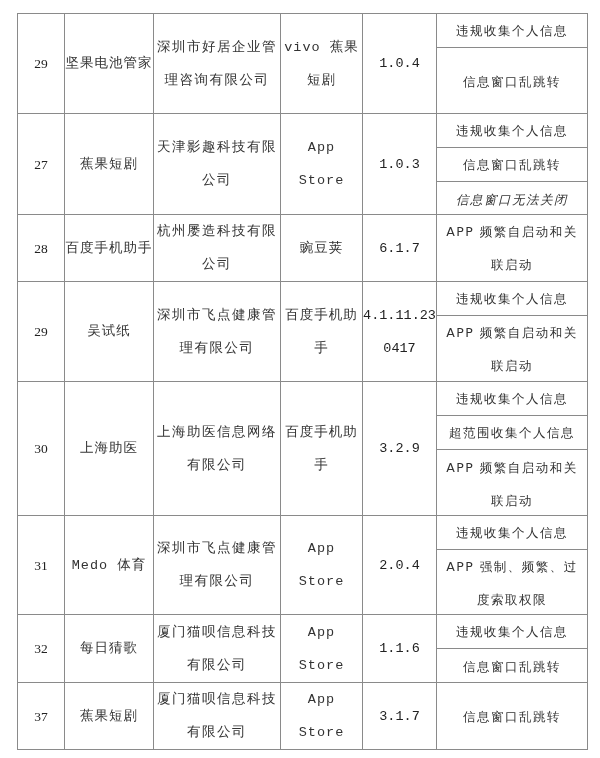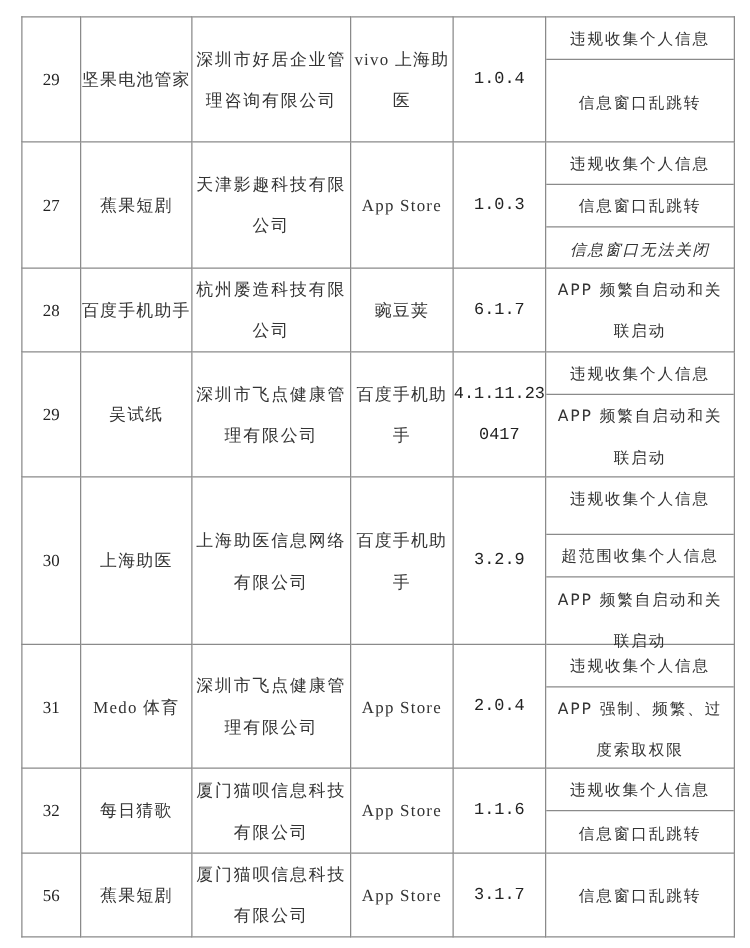--- a/index.html
+++ b/index.html
@@ -8,38 +8,38 @@
   table.main { position: absolute; left: 17px; top: 13px; border-collapse: collapse;
                width: 567px; table-layout: fixed; }
   table.main td { border: 1px solid #8a8a8a; text-align: center; vertical-align: middle;
                   padding: 0; font-size: 13.5px; line-height: 33px; }
   td.c-no { width: 46px; font-family: "Liberation Serif", serif; font-size: 14px; }
   td.c-name { width: 88px; padding: 0 6px; letter-spacing: 1px; }
   td.c-co { width: 126px; padding: 0 10px; letter-spacing: 1.5px; }
   td.c-store { width: 81px; padding: 0 4px; letter-spacing: 1px; }
   td.c-ver { width: 73px; font-family: Liberation Mono, monospace; font-size: 14px; word-break: break-all; padding: 0 4px; }
   td.c-issues { width: 150px; }
-  .cjk { font-family: Liberation Serif, serif; font-size: 12.5px; color: #333; }
+  .cjk { font-family: Liberation Mono, monospace; font-size: 12.5px; color: #333; }
   .issues { display: flex; flex-direction: column; height: 100%; }
   .issue { border-top: 1px solid #8a8a8a; line-height: 33px; padding: 0 6px;
            font-family: "DejaVu Sans", sans-serif; font-size: 12.5px; letter-spacing: 1.5px; color: #333;
            flex: 1; display: flex; align-items: center; justify-content: center; }
   .issue:first-child { border-top: none; }
   .issue span { display: block; }
 </style>
 </head>
 <body>
 
 <table class="main">
   <tbody id="tbody">
       <tr style="height: 99px;">
         <td class="c-no">29</td>
         <td class="c-name cjk">坚果电池管家</td>
         <td class="c-co cjk">深圳市好居企业管理咨询有限公司</td>
-        <td class="c-store cjk">vivo 上海助医</td>
+        <td class="c-store cjk">vivo 蕉果短剧</td>
         <td class="c-ver">1.0.4</td>
         <td class="c-issues">
           <div class="issues" style="height: 99px;">
             <div class="issue" style="height: 33px; flex: 0 0 33px;">
               <span>违规收集个人信息</span>
             </div>
             <div class="issue" style="height: 66px; flex: 0 0 66px;">
               <span>信息窗口乱跳转</span>
             </div>
           </div>
@@ -100,21 +100,21 @@
         <td class="c-no">30</td>
         <td class="c-name cjk">上海助医</td>
         <td class="c-co cjk">上海助医信息网络有限公司</td>
         <td class="c-store cjk">百度手机助手</td>
         <td class="c-ver">3.2.9</td>
         <td class="c-issues">
           <div class="issues" style="height: 133px;">
             <div class="issue" style="height: 33px; flex: 0 0 33px;">
               <span>违规收集个人信息</span>
             </div>
-            <div class="issue" style="height: 33px; flex: 0 0 33px; margin-top: 12px;">
+            <div class="issue" style="height: 33px; flex: 0 0 33px;">
               <span>超范围收集个人信息</span>
             </div>
             <div class="issue" style="height: 67px; flex: 0 0 67px;">
               <span>APP 频繁自启动和关联启动</span>
             </div>
           </div>
         </td>
       </tr>
       <tr style="height: 98px;">
         <td class="c-no">31</td>
@@ -144,21 +144,21 @@
             <div class="issue" style="height: 33px; flex: 0 0 33px;">
               <span>违规收集个人信息</span>
             </div>
             <div class="issue" style="height: 34px; flex: 0 0 34px;">
               <span>信息窗口乱跳转</span>
             </div>
           </div>
         </td>
       </tr>
       <tr style="height: 66px;">
-        <td class="c-no">56</td>
+        <td class="c-no">37</td>
         <td class="c-name cjk">蕉果短剧</td>
         <td class="c-co cjk">厦门猫呗信息科技有限公司</td>
         <td class="c-store cjk">App Store</td>
         <td class="c-ver">3.1.7</td>
         <td class="c-issues">
           <div class="issues" style="height: 66px;">
             <div class="issue" style="height: 66px; flex: 0 0 66px;">
               <span>信息窗口乱跳转</span>
             </div>
           </div>

